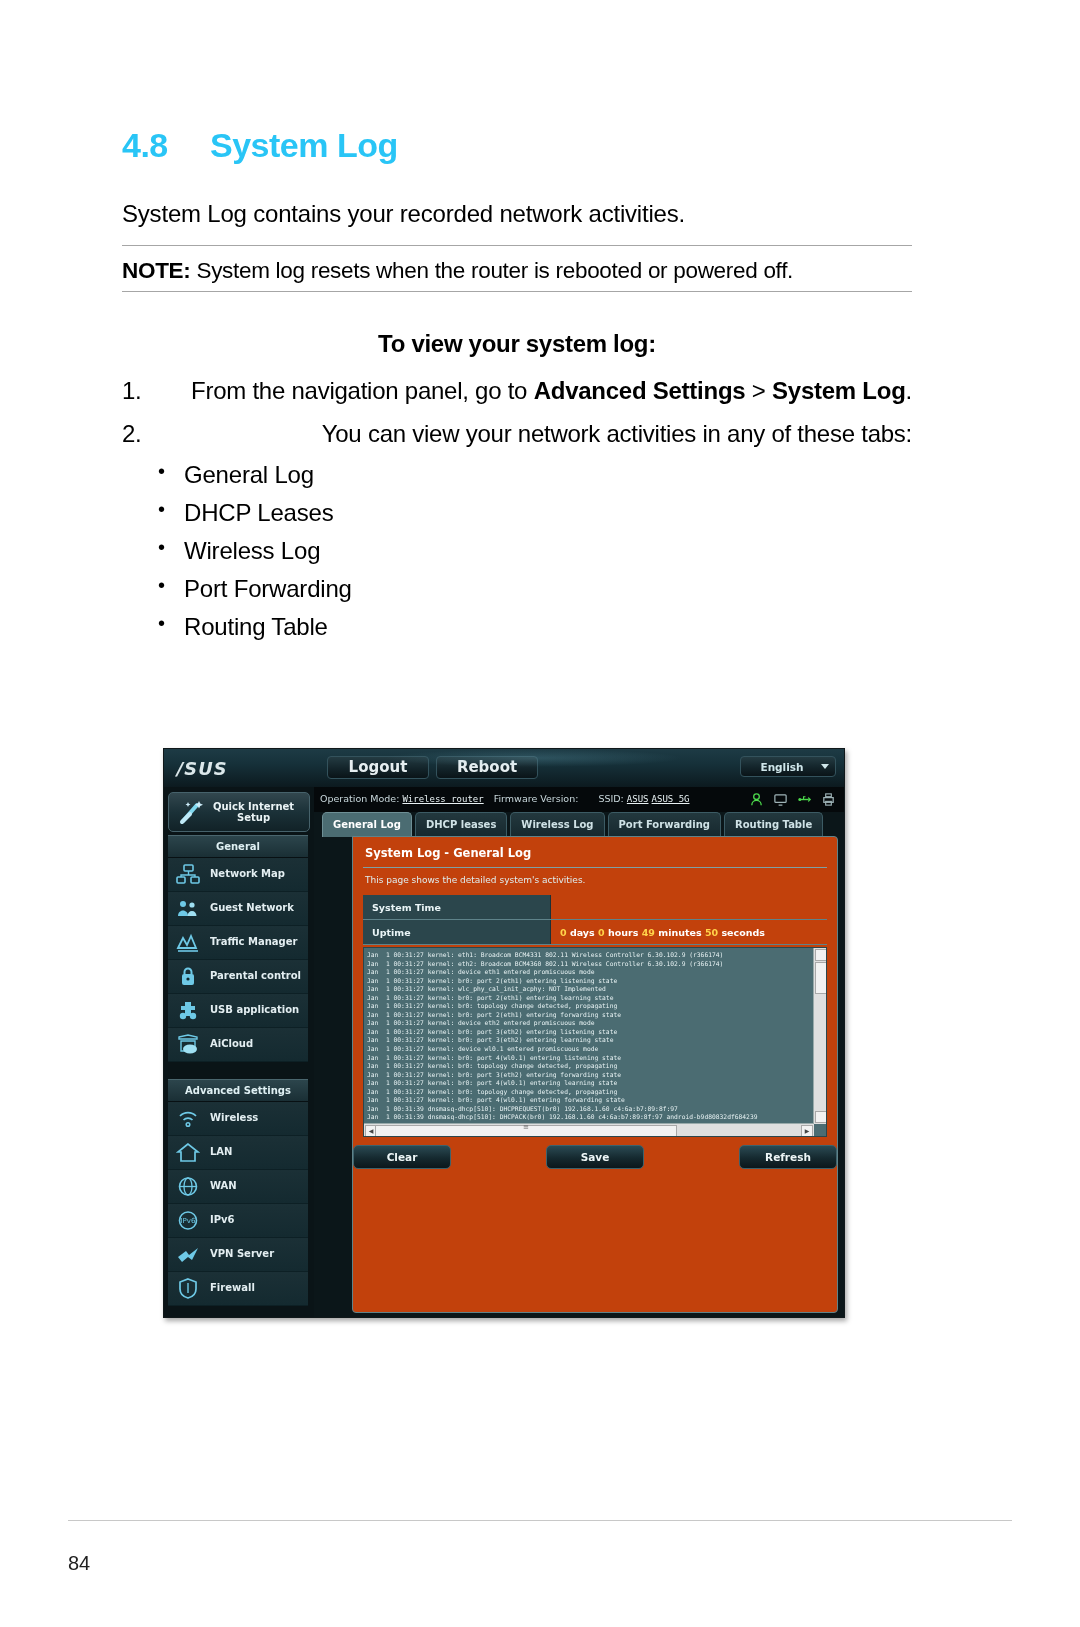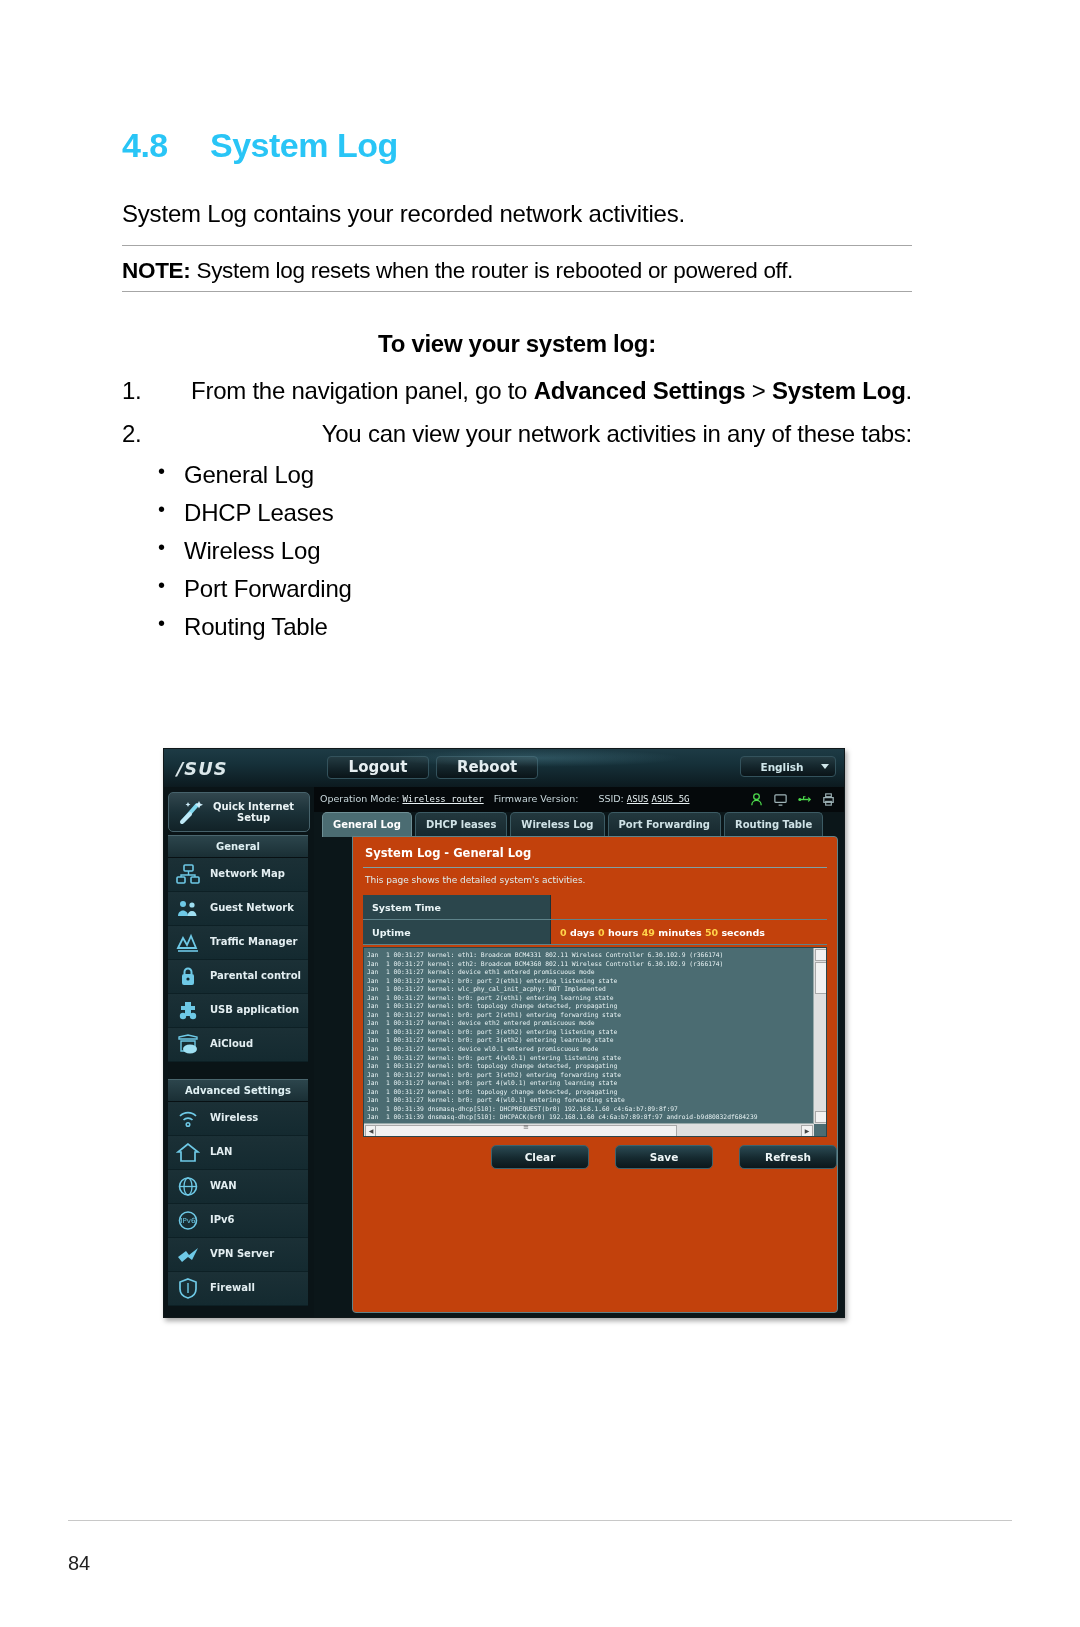--- a/index.html
+++ b/index.html
@@ -105,21 +105,21 @@
   .varrow.up{top:1px;}
   .varrow.dn{bottom:1px;}
   .hscroll{position:absolute;left:0;right:12px;bottom:0;height:12px;background:#dfdfdf;border-top:1px solid #9aa;}
   .hthumb{position:absolute;left:11px;top:1px;width:300px;height:10px;background:#f2f2f2;border:1px solid #a8a8a8;}
   .hthumb:after{content:"\2261";position:absolute;left:50%;top:-3px;transform:translateX(-50%);font-size:7px;color:#666;}
   .harrow{position:absolute;top:1px;width:10px;height:10px;background:#f2f2f2;border:1px solid #a8a8a8;
      font-size:6px;color:#444;text-align:center;line-height:9px;}
   .harrow.l{left:1px;}
   .harrow.r{right:1px;}
 
-  .btnrow{position:absolute;left:0;right:0;top:308px;display:flex;justify-content:flex-end;gap:26px;}
+  .btnrow{position:absolute;left:0;right:0;top:308px;display:flex;justify-content:space-between;gap:26px;}
   .abtn{width:96px;height:22px;line-height:22px;text-align:center;font-size:10.5px;font-weight:bold;color:#eef6f7;
      background:linear-gradient(180deg,#2b4a53 0%,#15292f 55%,#0b171b 100%);
      border:1px solid #3e626c;border-radius:5px;cursor:pointer;}
 
   .pagenum{position:absolute;left:68px;top:1552px;font-size:20px;color:#222;}
   .footrule{position:absolute;left:68px;top:1520px;width:944px;border-top:1.4px solid #c8c8c8;}
 </style>
 </head>
 <body>
 

